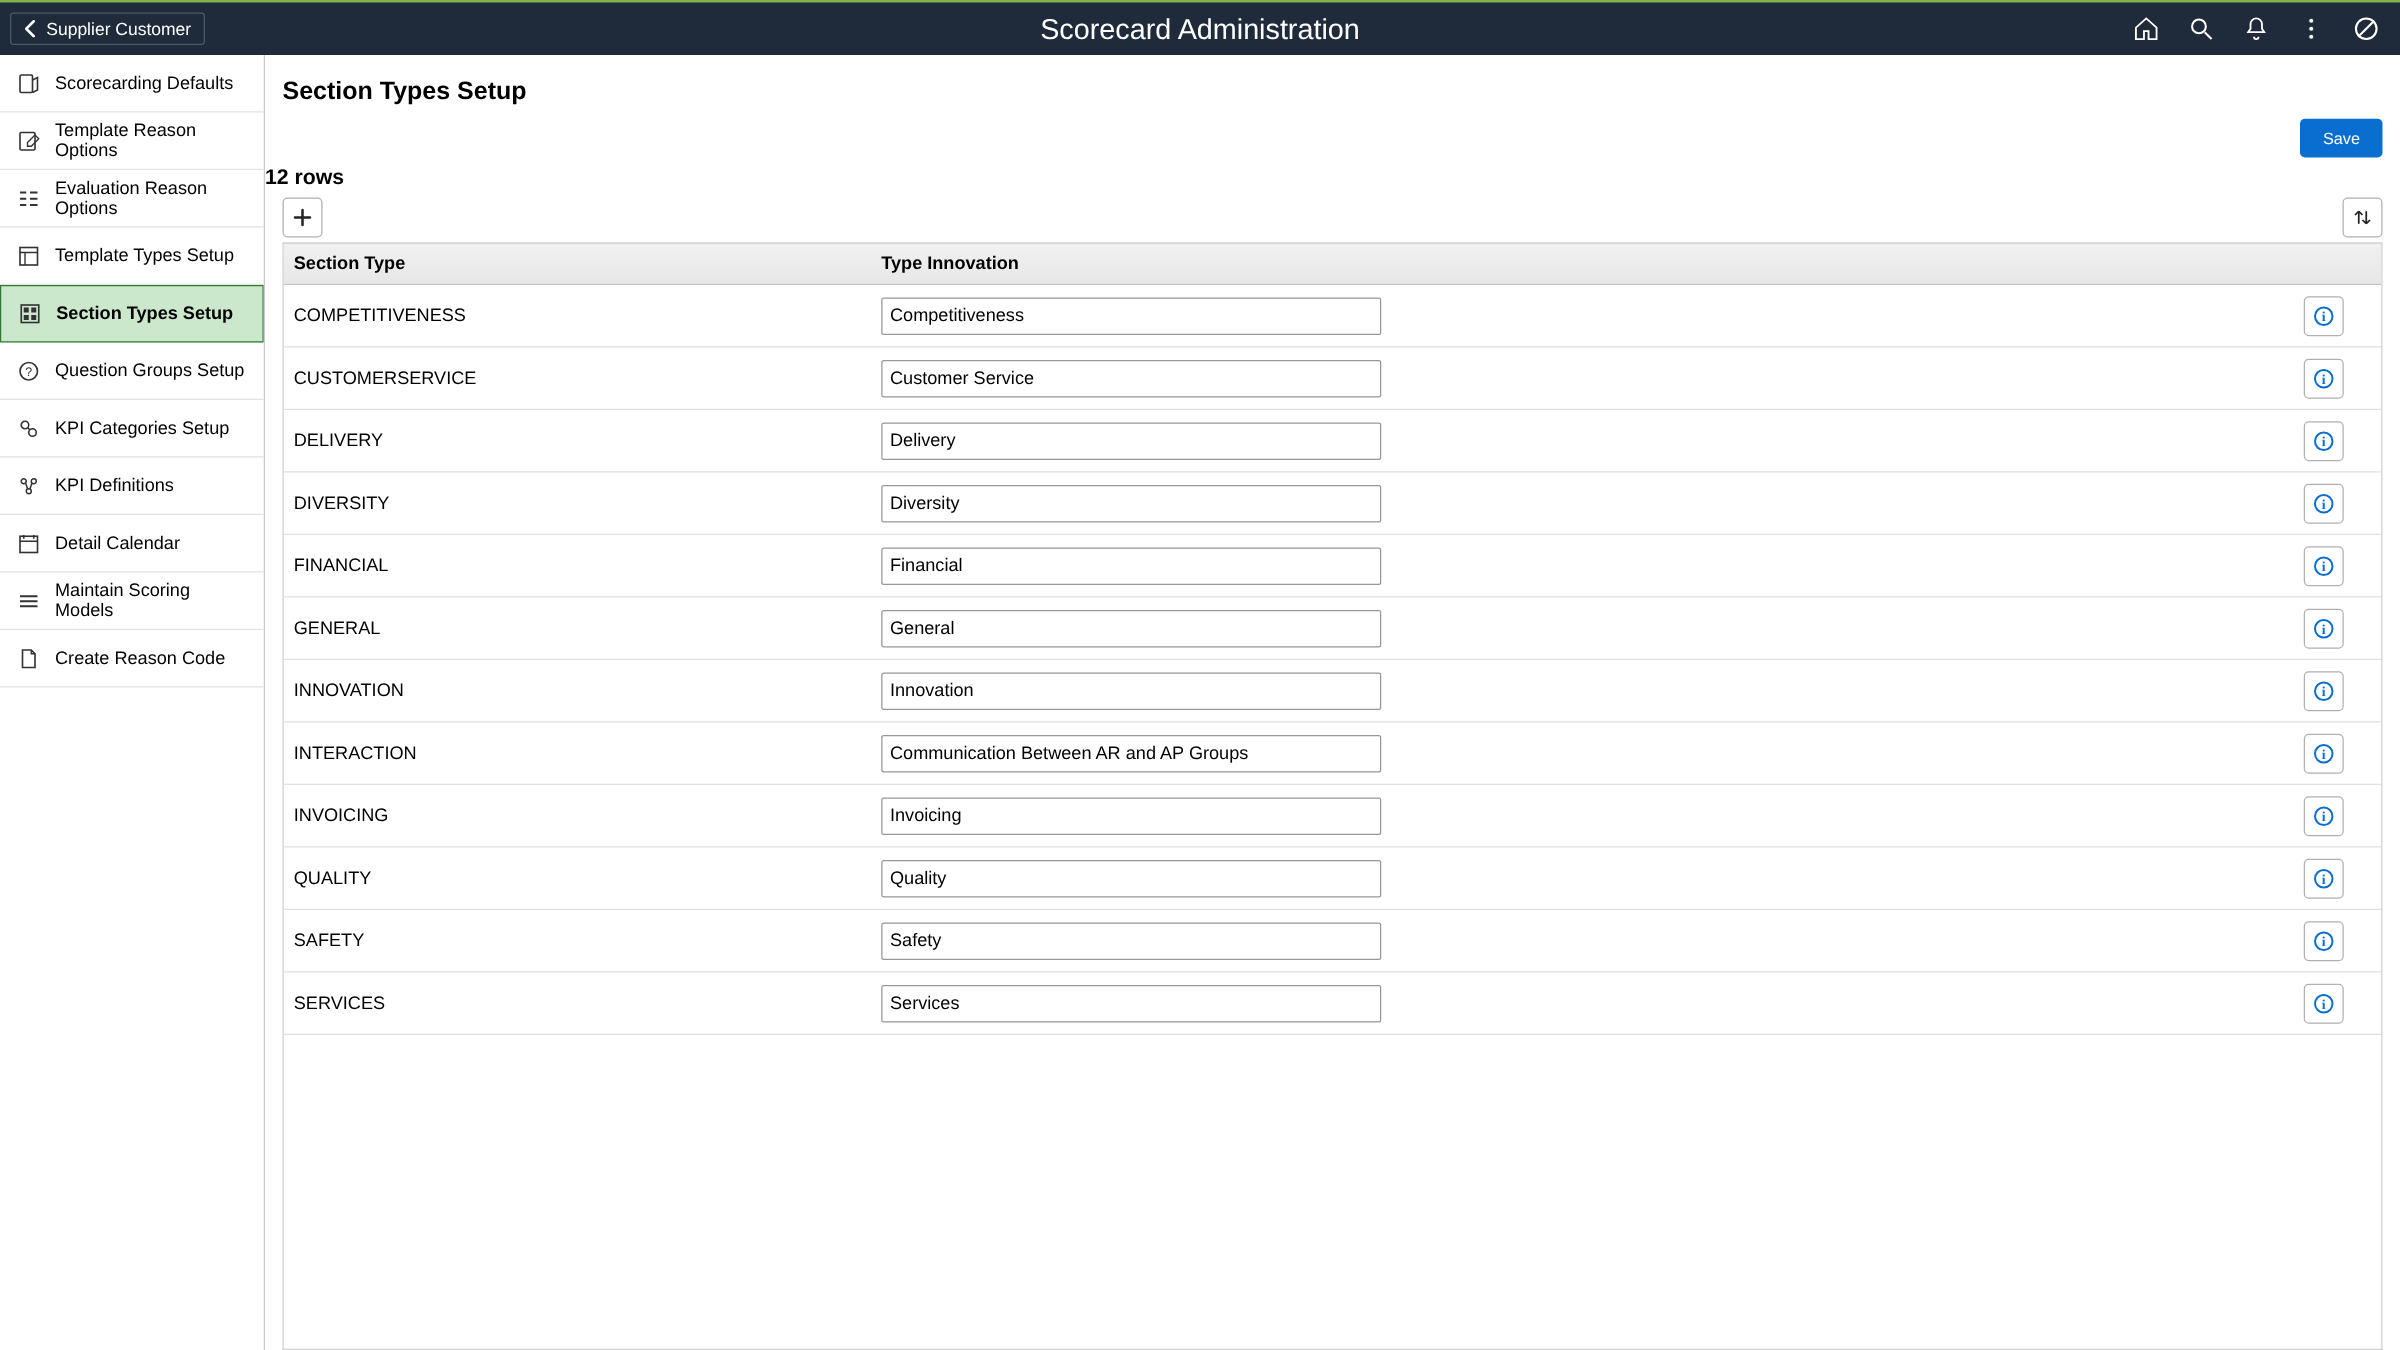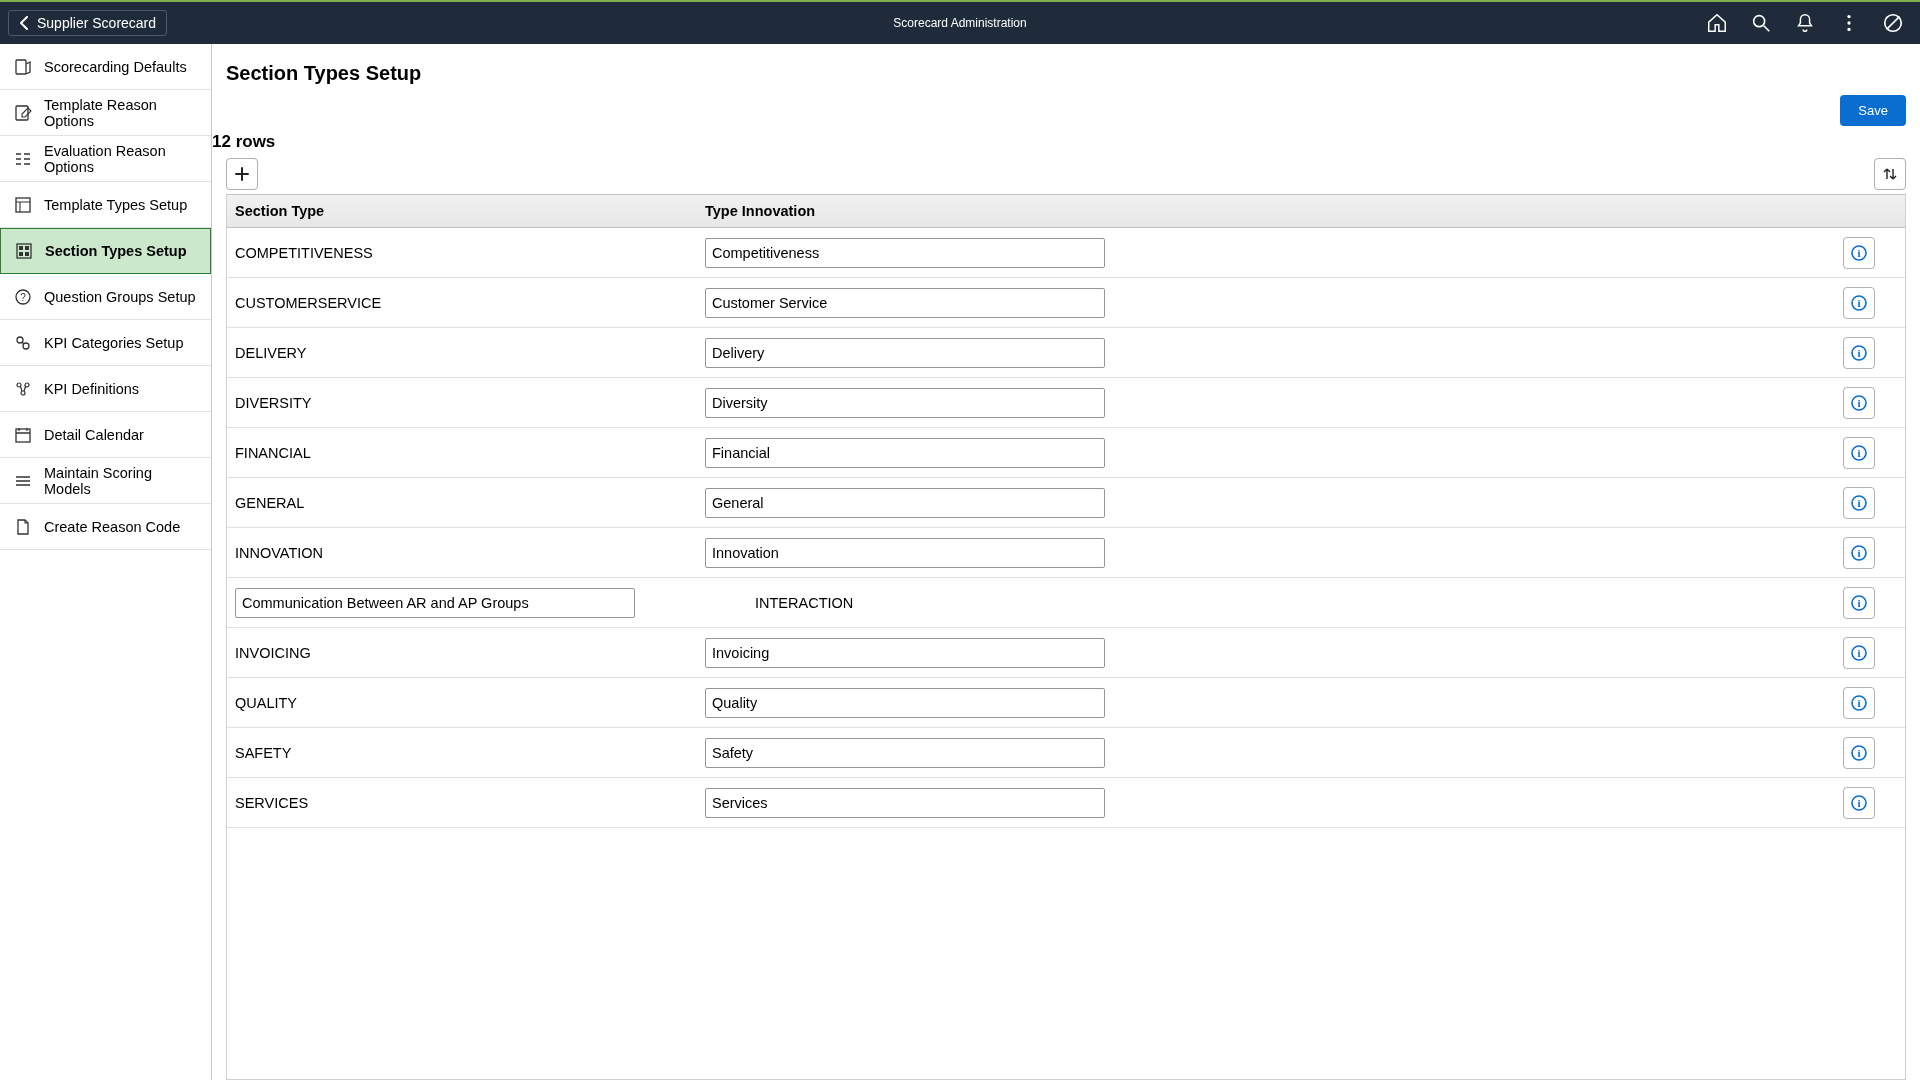--- a/index.html
+++ b/index.html
@@ -24,21 +24,21 @@
     border-radius: 3px;
     padding: 4px 10px;
     margin-left: 8px;
     font-size: 14px;
     cursor: pointer;
   }
   .topbar .title {
     position: absolute;
     left: 50%;
     transform: translateX(-50%);
-    font-size: 12px;
+    font-size: 23px;
     font-weight: 400;
   }
   .topbar .right-icons {
     margin-left: auto;
     display: flex;
     align-items: center;
     gap: 22px;
     padding-right: 16px;
   }
   .topbar .right-icons .ico { width: 22px; height: 22px; display: flex; align-items: center; justify-content: center; cursor: pointer; }
@@ -160,21 +160,21 @@
 </head>
 <body>
 
 <div class="topbar">
   <div class="back-chip">
     <span class="ico">
       <svg width="12" height="14" viewBox="0 0 12 14">
           <path d="M8 1 L2 7 L8 13" stroke="#fff" stroke-width="2" fill="none" stroke-linecap="round" stroke-linejoin="round"></path>
         </svg>
     </span>
-    <span>Supplier Scorecard</span>
+    <span>Supplier Customer</span>
   </div>
   <div class="title">Scorecard Administration</div>
   <div class="right-icons">
     <span class="ico">
       <svg width="22" height="22" viewBox="0 0 24 24">
           <path d="M3 11 L12 3 L21 11 V21 H14 V14 H10 V21 H3 Z" fill="none" stroke="#fff" stroke-width="1.6"></path>
         </svg>
     </span>
     <span class="ico">
       <svg width="22" height="22" viewBox="0 0 24 24">
@@ -435,24 +435,24 @@
             <div class="td col-act">
               <button class="info-btn">
                 <svg width="18" height="18" viewBox="0 0 18 18">
                   <circle cx="9" cy="9" r="7" stroke-width="1.6"></circle>
                   <text x="9" y="13" text-anchor="middle" font-size="11">i</text>
                 </svg>
               </button>
             </div>
           </div>
           <div class="row">
+            <div class="td col-type">INTERACTION</div>
             <div class="td col-desc">
               <input type="text" value="Communication Between AR and AP Groups" style="">
             </div>
-            <div class="td col-type">INTERACTION</div>
             <div class="td col-act">
               <button class="info-btn">
                 <svg width="18" height="18" viewBox="0 0 18 18">
                   <circle cx="9" cy="9" r="7" stroke-width="1.6"></circle>
                   <text x="9" y="13" text-anchor="middle" font-size="11">i</text>
                 </svg>
               </button>
             </div>
           </div>
           <div class="row">

